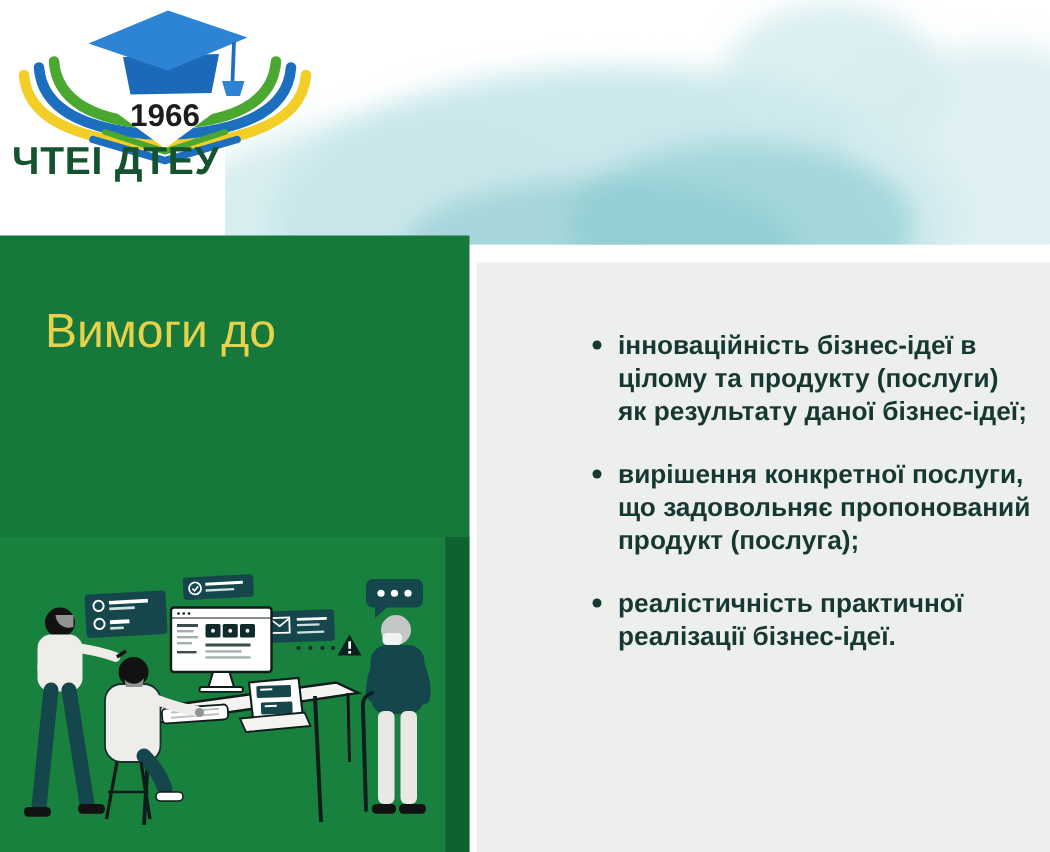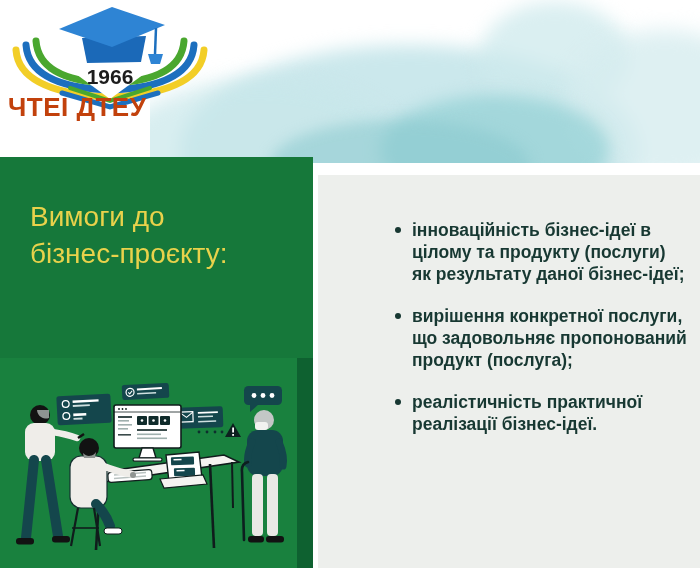--- a/index.html
+++ b/index.html
@@ -14,27 +14,27 @@
   .wb2{left:-40px;top:80px;width:300px;height:160px;background:rgba(200,231,234,.7);filter:blur(10px);}
   .wb3{left:230px;top:95px;width:230px;height:110px;background:rgba(150,209,213,.75);filter:blur(8px);}
   .wb4{left:330px;top:2px;width:150px;height:110px;background:rgba(205,233,236,.75);filter:blur(9px);}
   .wb5{left:415px;top:30px;width:200px;height:150px;background:rgba(214,236,239,.8);filter:blur(10px);}
   .wb6{left:120px;top:120px;width:260px;height:90px;background:rgba(136,201,206,.55);filter:blur(7px);}
   
   .logo{position:absolute;left:4px;top:2px;width:215px;height:152px;}
   .logo svg{display:block;}
   .logo-acronym{
     position:absolute;left:4px;top:90px;width:210px;
-    font-size:26px;font-weight:800;color:#c2410c;letter-spacing:.5px;white-space:nowrap;
+    font-size:26px;font-weight:800;color:#14532d;letter-spacing:.5px;white-space:nowrap;
   }
   
   .green-panel{position:absolute;left:0;top:157px;width:313px;height:411px;background:#16783A;}
   .slide-title{
     position:absolute;left:30px;top:42px;width:260px;
-    color:#E9D24B;font-size:28px;line-height:1.32;font-weight:500;
+    color:#E9D24B;font-size:32px;line-height:1.32;font-weight:500;
   }
   .slide-title span{display:block;}
   .illustration{position:absolute;left:0;bottom:0;width:313px;height:210px;}
   
   .content{
     position:absolute;left:318px;top:163px;width:382px;height:405px;
     background:#EDEFEC;box-sizing:border-box;padding:44px 10px 0 77px;margin-top:12px;
   }
   .bullet-list{list-style:none;margin:0;padding:0;width:292px;}
   .bullet-list li{
@@ -84,21 +84,20 @@
       </g>
 
       <text x="106" y="82" text-anchor="middle" font-size="21" font-weight="bold" fill="#1d1d1d" font-family="Liberation Sans, sans-serif">1966</text>
     </svg>
     <div class="logo-acronym">ЧТЕІ ДТЕУ</div>
   </div>
 
   <div class="green-panel">
     <div class="slide-title">
       <span>Вимоги до</span>
-      <span>бізнес-проєкту:</span>
     </div>
 
     <svg class="illustration" viewBox="0 0 313 210">
 
       <rect x="0" y="0" width="297" height="210" fill="#19813E"></rect>
       <rect x="297" y="0" width="16" height="210" fill="#0E6130"></rect>
 
       <g transform="rotate(-3 84 51)">
         <rect x="57" y="37" width="54" height="29" rx="2.5" fill="#14464C"></rect>
         <circle cx="66" cy="45" r="3.4" fill="none" stroke="#fff" stroke-width="1.3"></circle>

